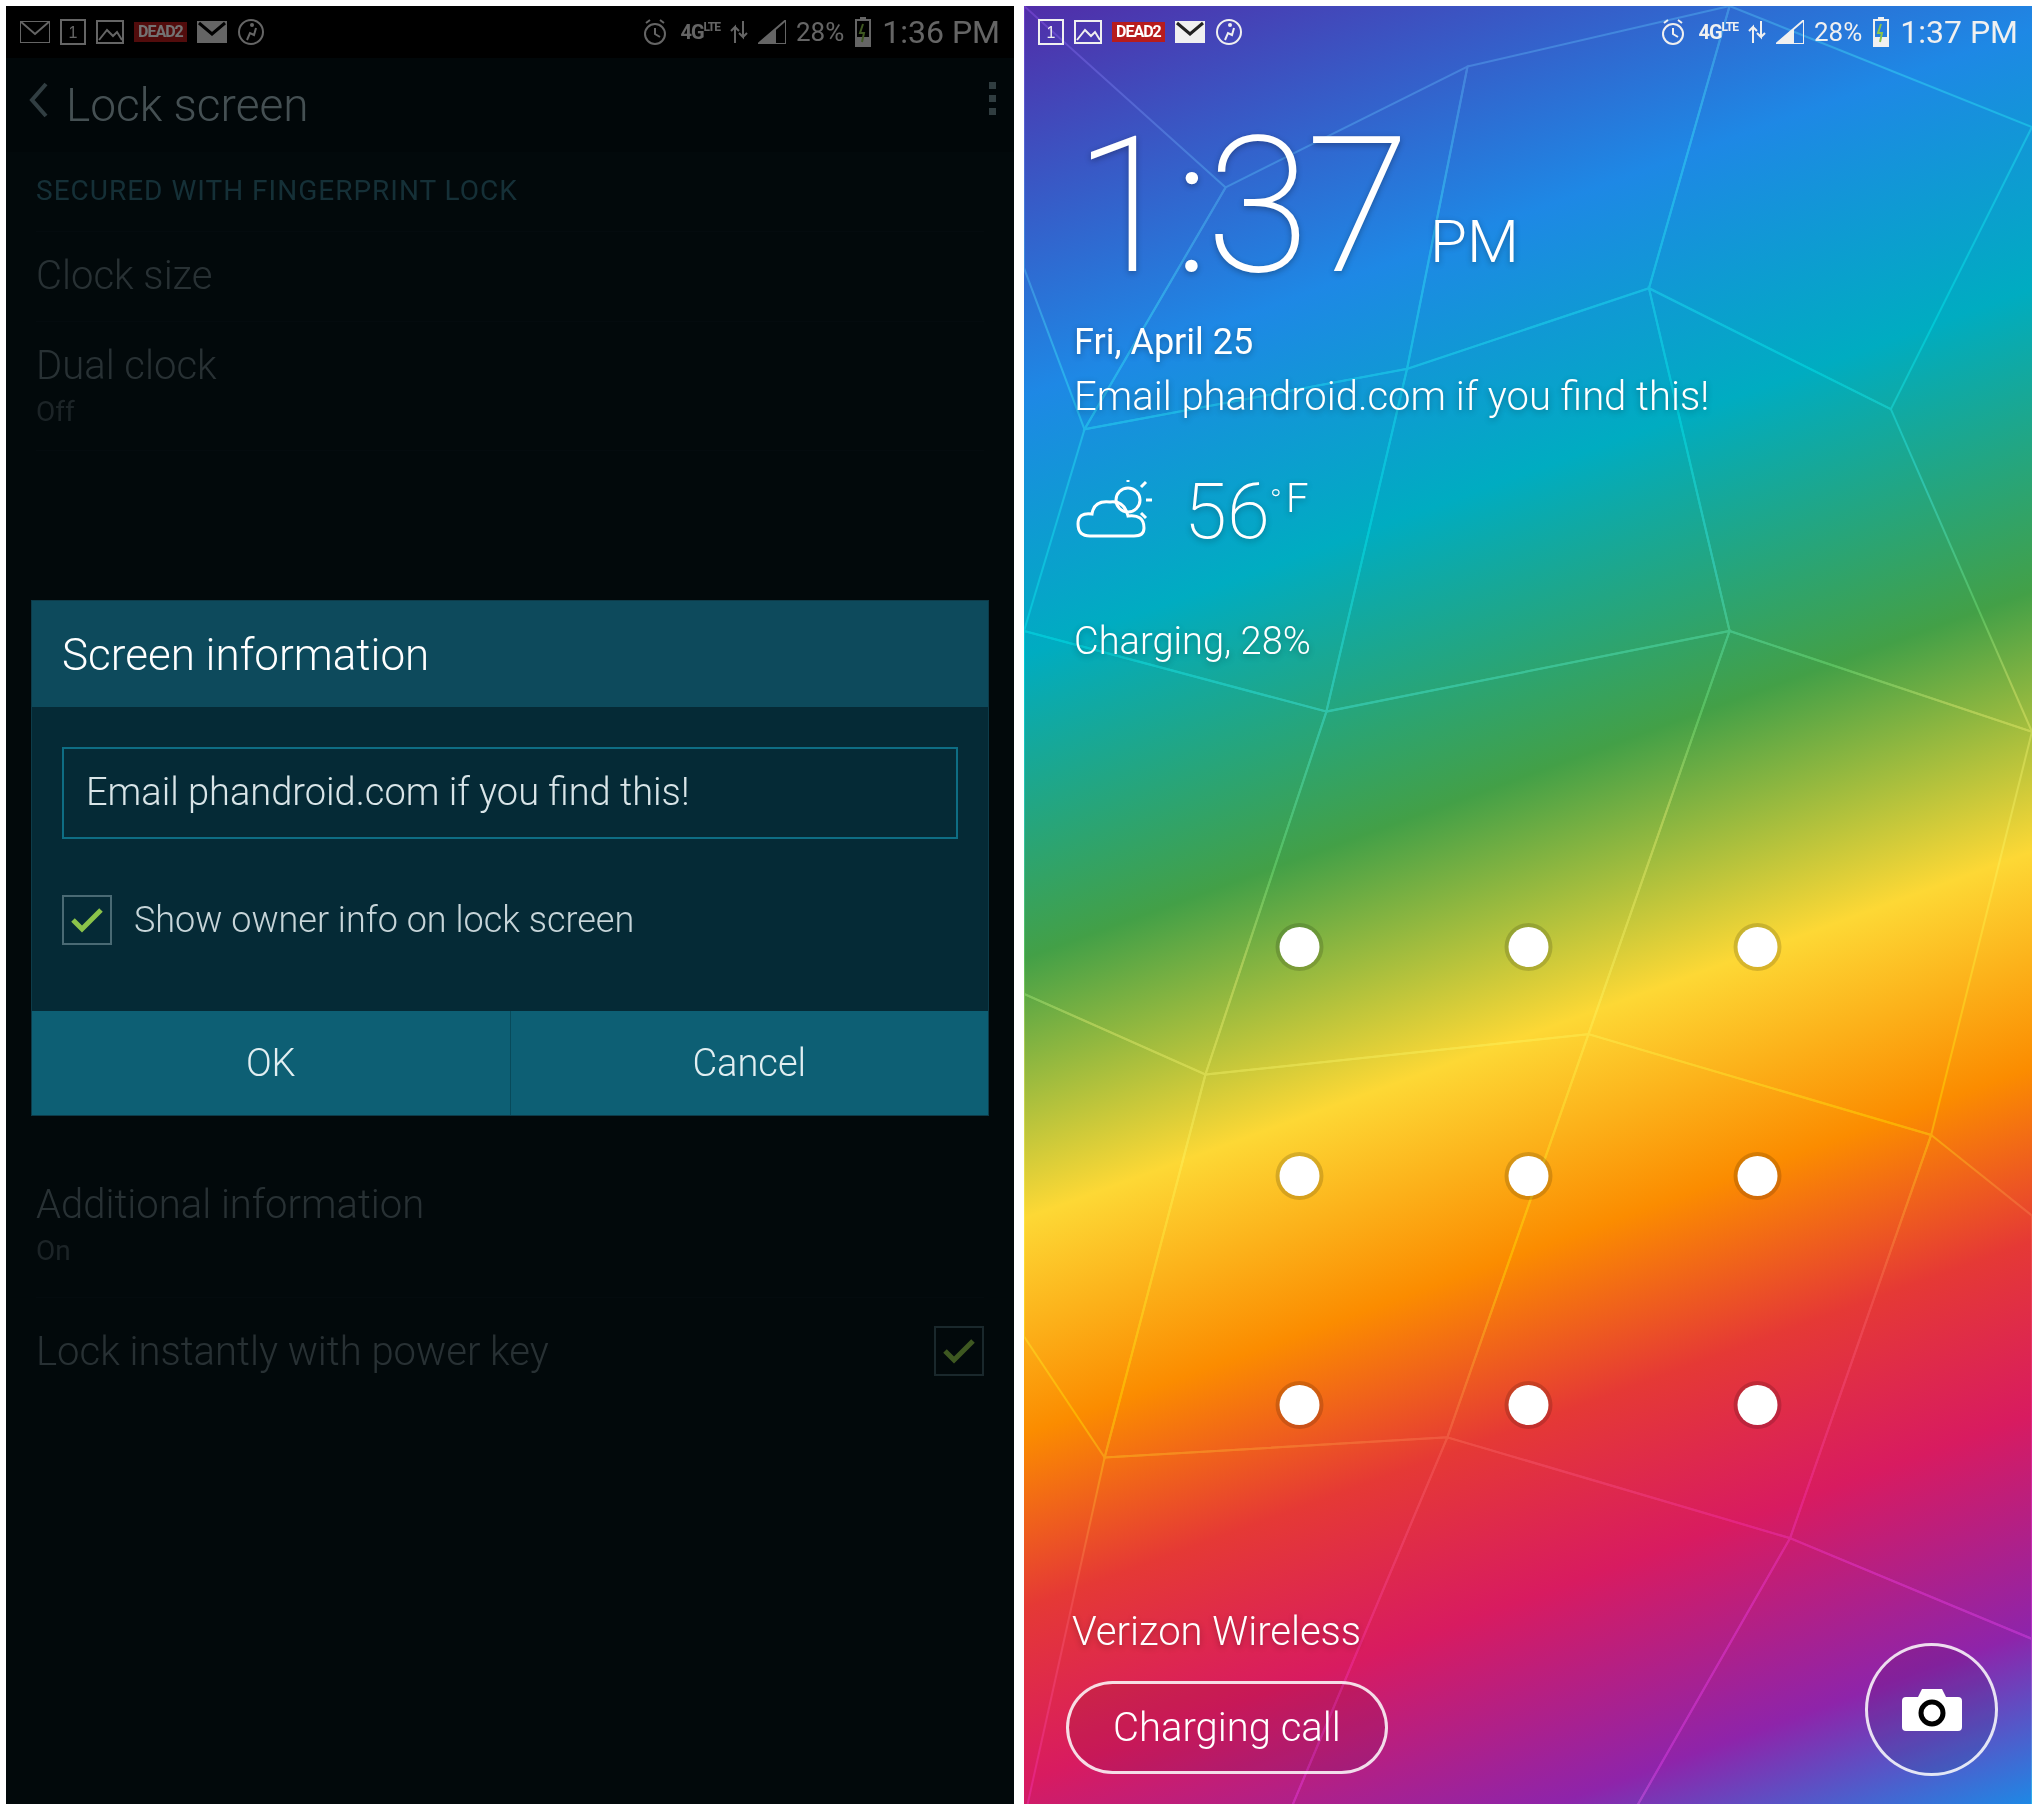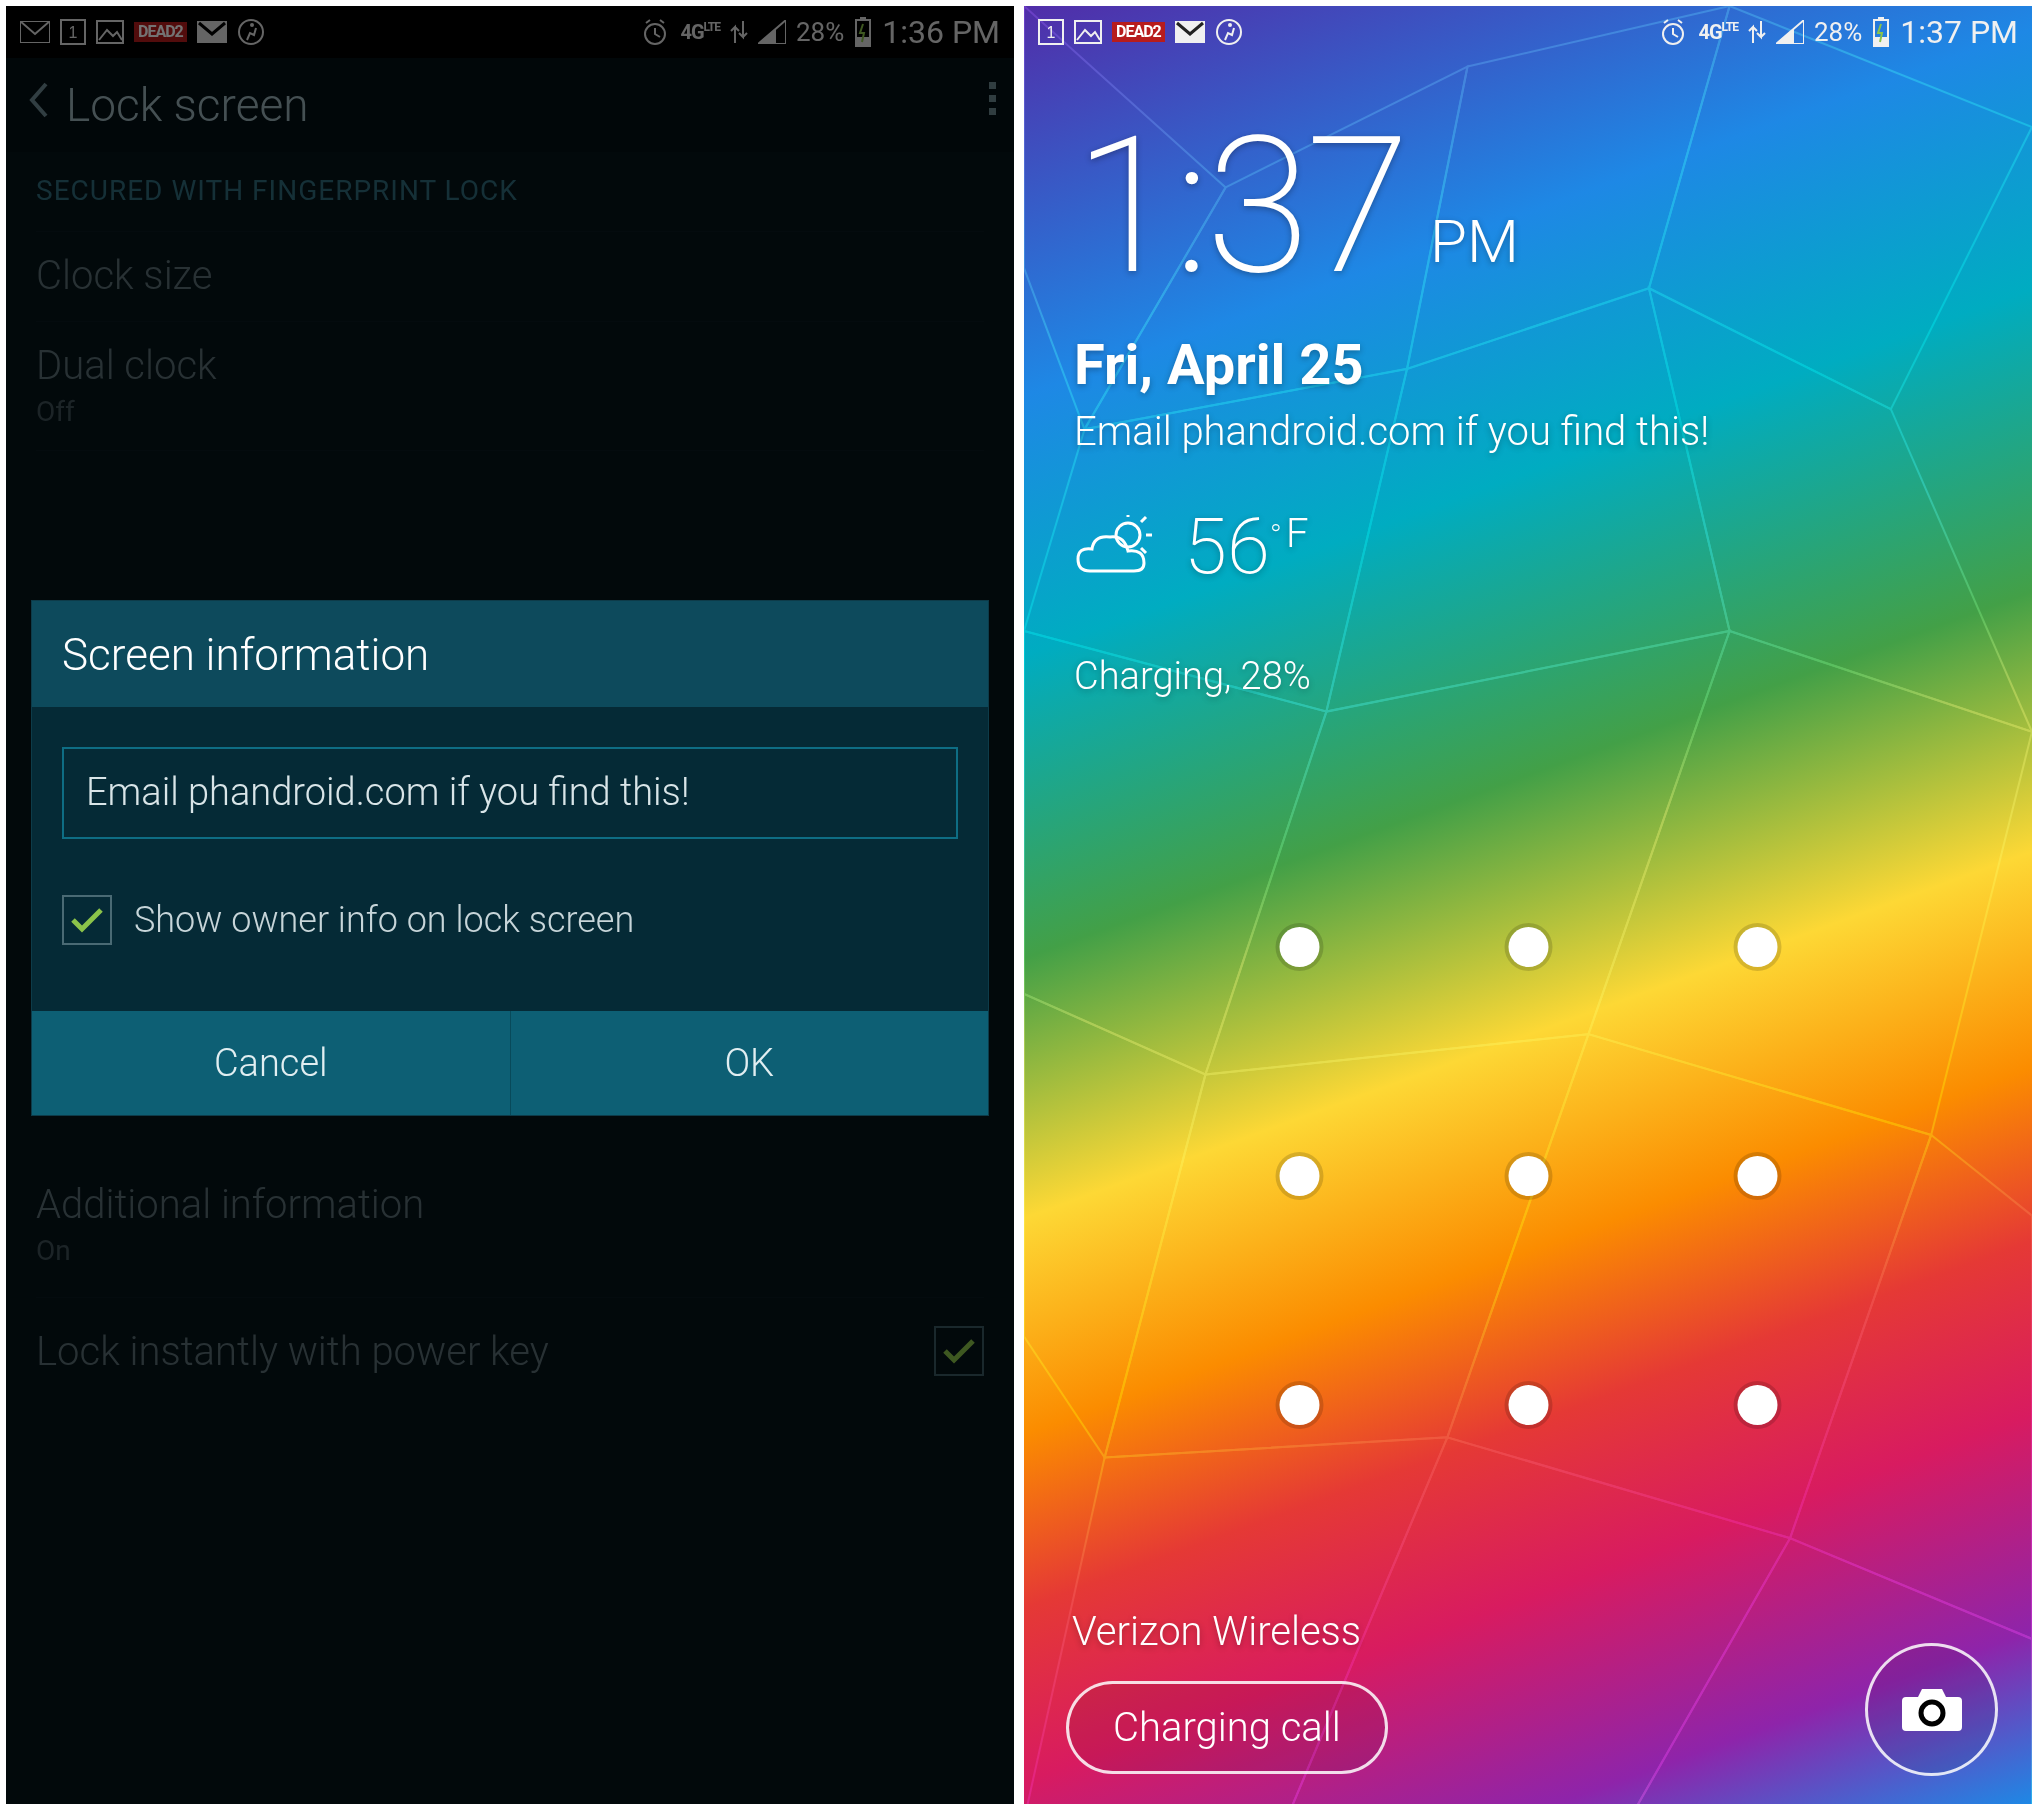--- a/index.html
+++ b/index.html
@@ -238,21 +238,21 @@
     font-size: 189px;
     font-weight: 200;
     line-height: 1;
     letter-spacing: -4px;
   }
   .ampm {
     font-size: 60px;
     font-weight: 300;
     padding-bottom: 24px;
   }
-  .date { font-size: 56px; font-weight: 700; margin-top: 31px; }
+  .date { font-size: 36px; font-weight: 400; margin-top: 20px; }
   .owner-msg { font-size: 40px; font-weight: 300; margin-top: 10px; }
   .weather-row {
     display: flex;
     align-items: center;
     gap: 24px;
     margin-top: 46px;
   }
   .temp { font-size: 78px; font-weight: 200; }
   .temp sup { font-size: 32px; vertical-align: super; }
   .tunit { font-size: 40px; font-weight: 300; margin-left: 4px; vertical-align: 26px; }
@@ -443,22 +443,22 @@
         <div class="chk-row">
           <div class="chk-box">
             <svg width="34" height="28" viewBox="0 0 34 28">
                 <path d="M3 14 L12 23 L31 4" stroke="#8bc34a" stroke-width="5" fill="none"></path>
               </svg>
           </div>
           <span>Show owner info on lock screen</span>
         </div>
       </div>
       <div class="dlg-btns">
+        <div class="dlg-btn">OK</div>
         <div class="dlg-btn">Cancel</div>
-        <div class="dlg-btn">OK</div>
       </div>
     </div>
   </div>
 
   <div class="phone phoneB">
     <div class="wall">
       <svg viewBox="0 0 1000 1800" preserveAspectRatio="none">
         <g stroke="#ffffff" stroke-width="2" fill="none" opacity="0.6">
           <path d="M0 0 L200 180 L60 420 L0 260 Z"></path>
           <path d="M200 180 L440 60 L380 360 L60 420 Z"></path>

